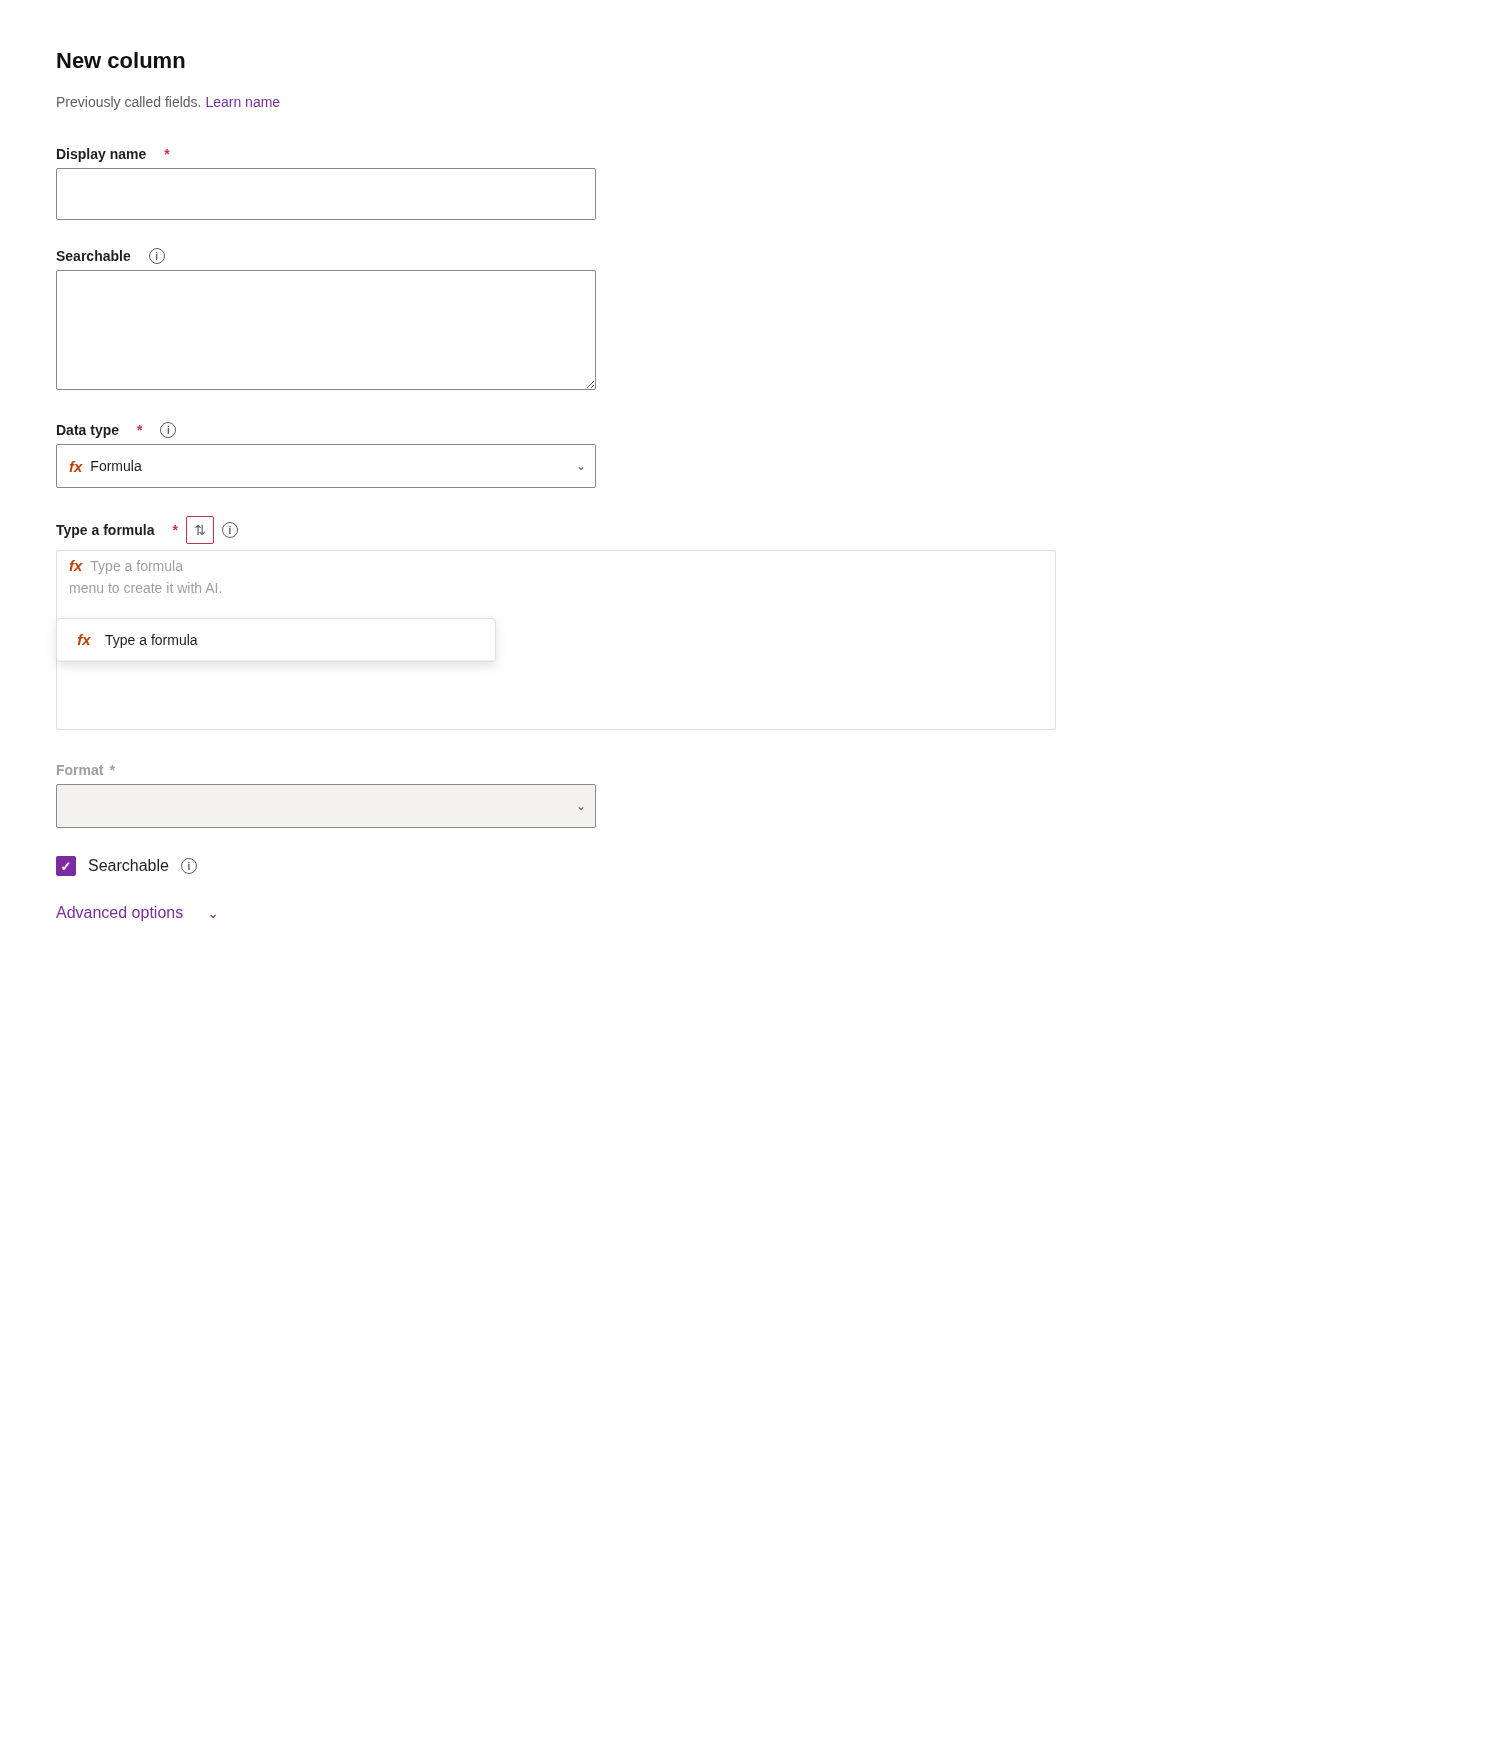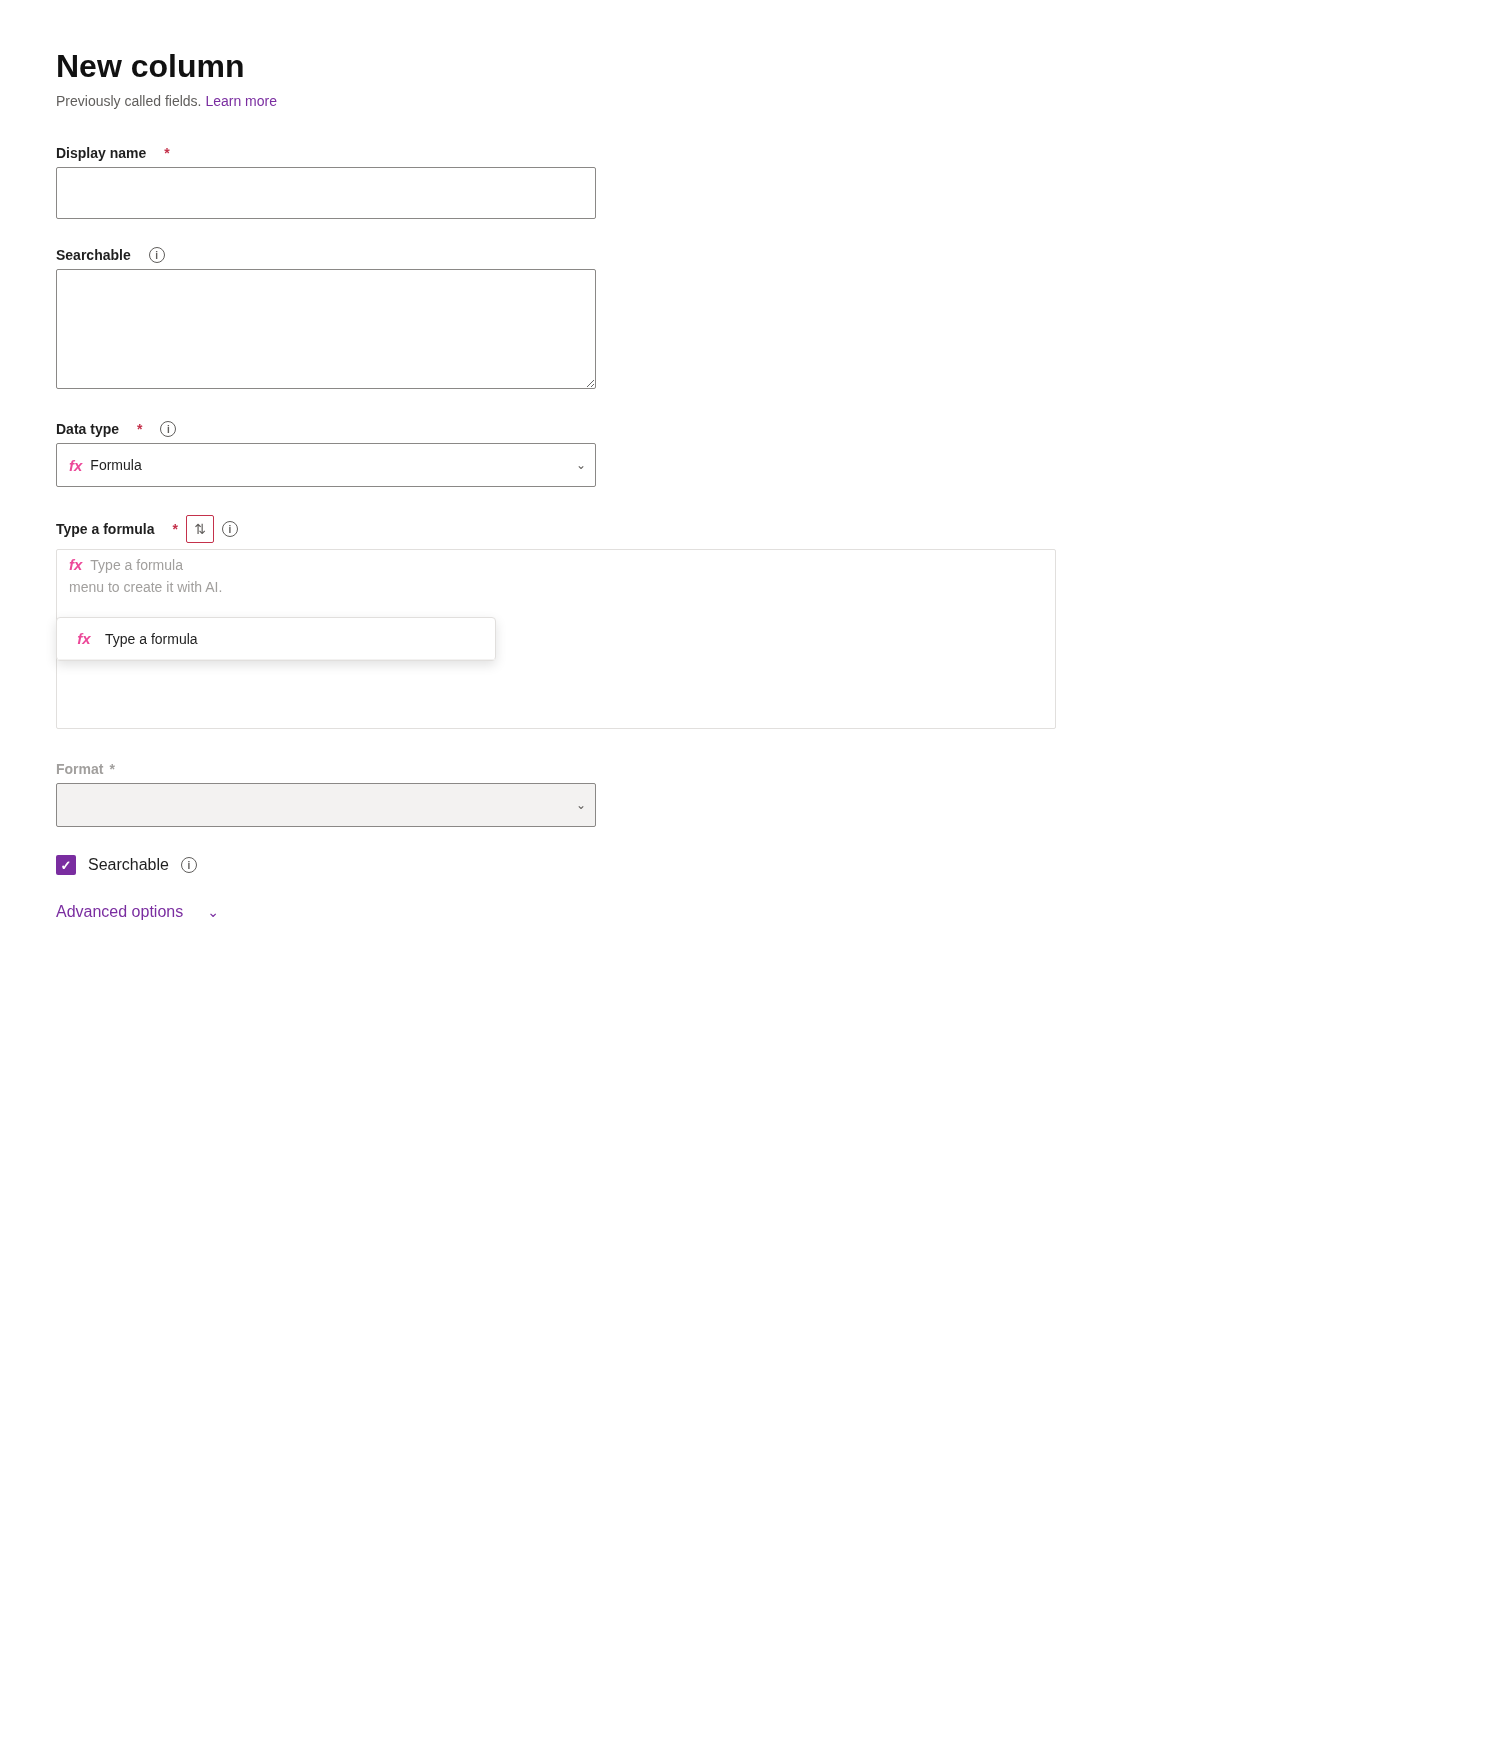--- a/index.html
+++ b/index.html
@@ -5,24 +5,24 @@
     * { box-sizing: border-box; margin: 0; padding: 0; }
     body {
       font-family: 'Segoe UI', -apple-system, BlinkMacSystemFont, sans-serif;
       background: #ffffff;
       color: #1f1f1f;
       width: 1485px;
       min-height: 1747px;
       padding: 48px 56px;
     }
     .page-title {
-      font-size: 32px;
+      font-size: 22px;
       font-weight: 700;
       color: #111111;
-      margin-bottom: 8px;
+      margin-bottom: 20px;
     }
     .subtitle {
       font-size: 14px;
       color: #605e5c;
       margin-bottom: 36px;
     }
     .subtitle a {
       color: #7a2da0;
       text-decoration: none;
     }
@@ -112,21 +112,21 @@
     .chevron-icon {
       position: absolute;
       right: 10px;
       top: 50%;
       transform: translateY(-50%);
       pointer-events: none;
       color: #605e5c;
       font-size: 12px;
     }
     .fx-icon {
-      color: #ec4899;
+      color: #c2410c;
       font-style: italic;
       font-weight: 600;
       font-size: 15px;
     }
 
     
     .formula-section {
       margin-bottom: 28px;
       position: relative;
     }
@@ -272,21 +272,21 @@
       position: relative;
     }
   </style>
 </head>
 <body>
 
 <h1 class="page-title">New column</h1>
 
 <p class="subtitle">
   <span>Previously called fields.</span>
-  <a href="#">Learn more</a>
+  <a href="#">Learn name</a>
 </p>
 
 <div class="field-group">
   <div class="field-label">
     <span>Display name</span>
     <span class="required-star">*</span>
   </div>
   <input type="text" class="text-input" value="" placeholder="" style="">
 </div>
 

